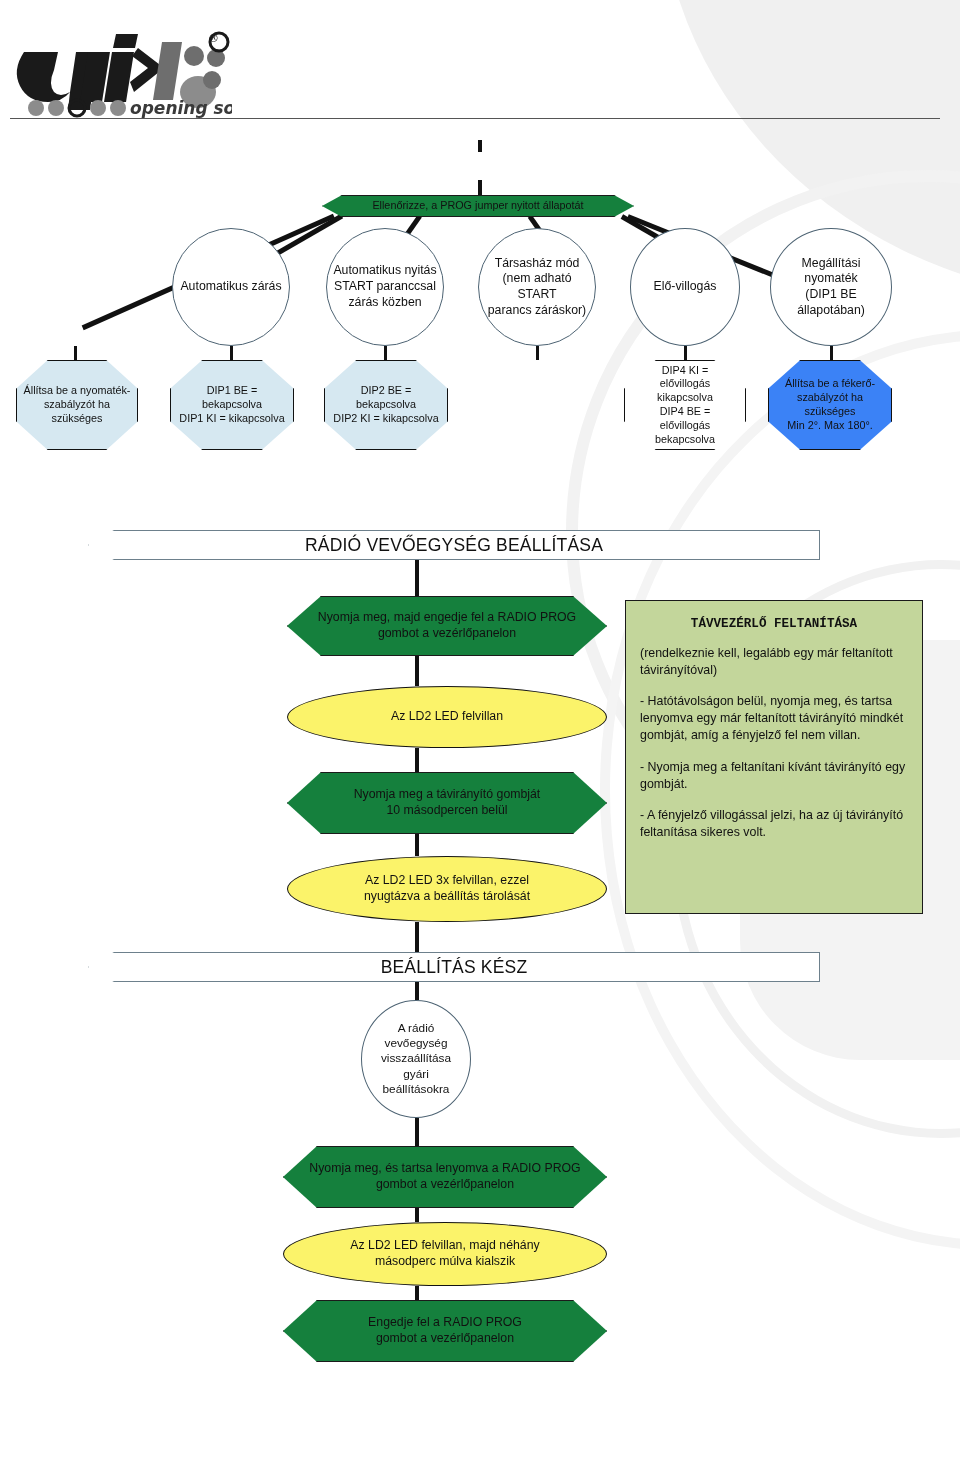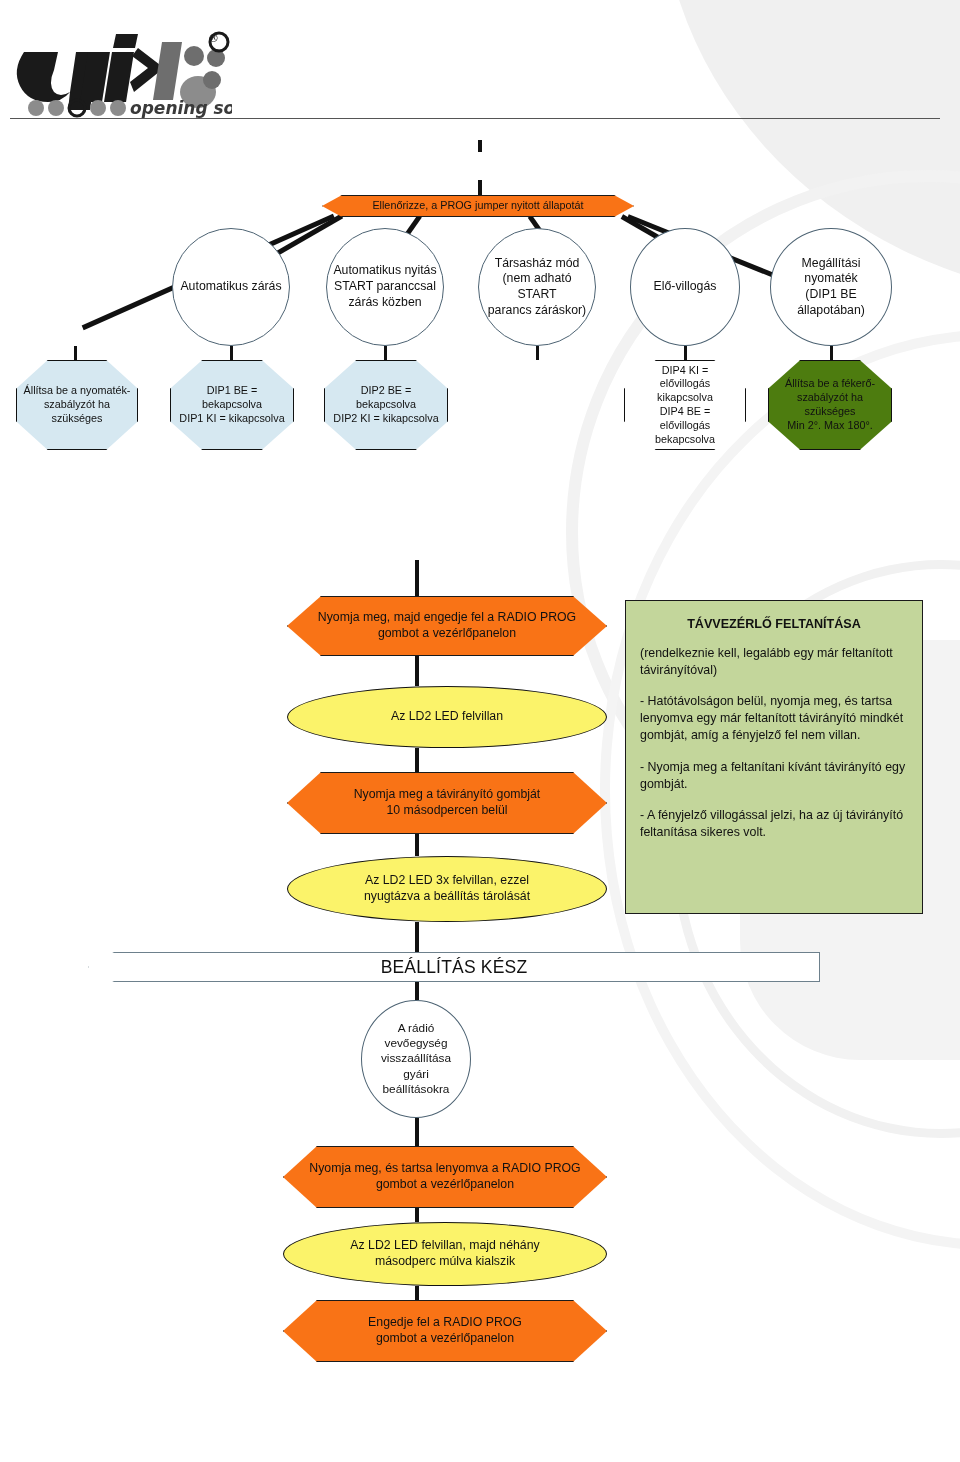--- a/index.html
+++ b/index.html
@@ -46,21 +46,21 @@
   .node{position:absolute;box-sizing:border-box;display:flex;align-items:center;justify-content:center;text-align:center;z-index:2;}
   .node .txt{display:block;line-height:1.28;padding:0 6px;}
 
   .banner{
     background:#ffffff;border:1px solid #6d808c;
     clip-path:polygon(0 50%, 26px 0, 100% 0, 100% 50%, 100% 100%, 26px 100%);
     font-size:17.5px;letter-spacing:.2px;
   }
 
   .hexwide{
-    background:#f97316;border:1.4px solid #1b1b1b;
+    background:#15803d;border:1.4px solid #1b1b1b;
     clip-path:polygon(0 50%, 34px 0, calc(100% - 34px) 0, 100% 50%, calc(100% - 34px) 100%, 34px 100%);
   }
   .hexwide.thin{border-width:1px;clip-path:polygon(0 50%, 20px 0, calc(100% - 20px) 0, 100% 50%, calc(100% - 20px) 100%, 20px 100%);}
 
   .hexcol{
     background:#d6e8f1;border:1.6px solid #111;
     clip-path:polygon(0 32%, 26% 0, 74% 0, 100% 32%, 100% 68%, 74% 100%, 26% 100%, 0 68%);
   }
   .hexcol.white{background:#ffffff;}
 
@@ -70,21 +70,21 @@
 
   .ellipse{
     background:#fbf36a;border:1.8px solid #131313;border-radius:50%;
   }
 
   .greenbox{
     background:#c3d69b;border:1.8px solid #1a1a1a;
     z-index:2;position:absolute;box-sizing:border-box;
     padding:12px 14px 10px 14px;
   }
-  .greenbox .gb-title{font-size:12.6px;font-weight:bold;text-align:center;margin:4px 0 14px 0;}
+  .greenbox .gb-title{font-size:12.6px;font-weight:bold;text-align:center;margin:4px 0 14px 0;font-family:Liberation Mono, monospace;}
   .greenbox .gb-p{font-size:12.4px;line-height:1.38;margin:0 0 14px 0;}
 
   
   .vline{position:absolute;background:#111;width:4px;z-index:1;}
   .diag{position:absolute;height:4.5px;background:#111;transform-origin:0 50%;z-index:1;}
   .tinyline{position:absolute;background:#111;width:3px;z-index:1;}
 
   .fs11{font-size:10.8px;}
   .fs12{font-size:11.8px;}
   .fs125{font-size:12.3px;}
@@ -179,24 +179,27 @@
   </div>
   <div class="node hexcol" style="left: 170px; top: 360px; width: 124px; height: 90px; background: rgb(214, 232, 241); align-items: center;">
     <span class="txt fs11 pre">DIP1 BE = bekapcsolva<br>DIP1 KI = kikapcsolva</span>
   </div>
   <div class="node hexcol" style="left: 324px; top: 360px; width: 124px; height: 90px; background: rgb(214, 232, 241);">
     <span class="txt fs11 pre">DIP2 BE = bekapcsolva<br>DIP2 KI = kikapcsolva</span>
   </div>
   <div class="node hexcol white" style="left: 624px; top: 360px; width: 122px; height: 90px; background: rgb(255, 255, 255);">
     <span class="txt fs11 pre">DIP4 KI =<br>elővillogás kikapcsolva<br>DIP4 BE =<br>elővillogás bekapcsolva</span>
   </div>
-  <div class="node hexcol" style="left: 768px; top: 360px; width: 124px; height: 90px; background: #4d7c0f;">
+  <div class="node hexcol" style="left: 768px; top: 360px; width: 124px; height: 90px; background: #3b82f6;">
     <span class="txt fs11 pre">Állítsa be a fékerő-<br>szabályzót ha<br>szükséges<br>Min 2°. Max 180°.</span>
   </div>
 
+  <div class="node banner" style="left:88px;top:530px;width:732px;height:30px;">
+    <span class="txt fs17">RÁDIÓ VEVŐEGYSÉG BEÁLLÍTÁSA</span>
+  </div>
 
   <div class="vline" style="left:415px;top:560px;height:36px;"></div>
 
   <div class="node hexwide" style="left:287px;top:596px;width:320px;height:60px;">
     <span class="txt fs125 pre">Nyomja meg, majd engedje fel a RADIO PROG<br>gombot a vezérlőpanelon</span>
   </div>
 
   <div class="vline" style="left:415px;top:656px;height:30px;"></div>
 
   <div class="node ellipse" style="left:287px;top:686px;width:320px;height:62px;">

